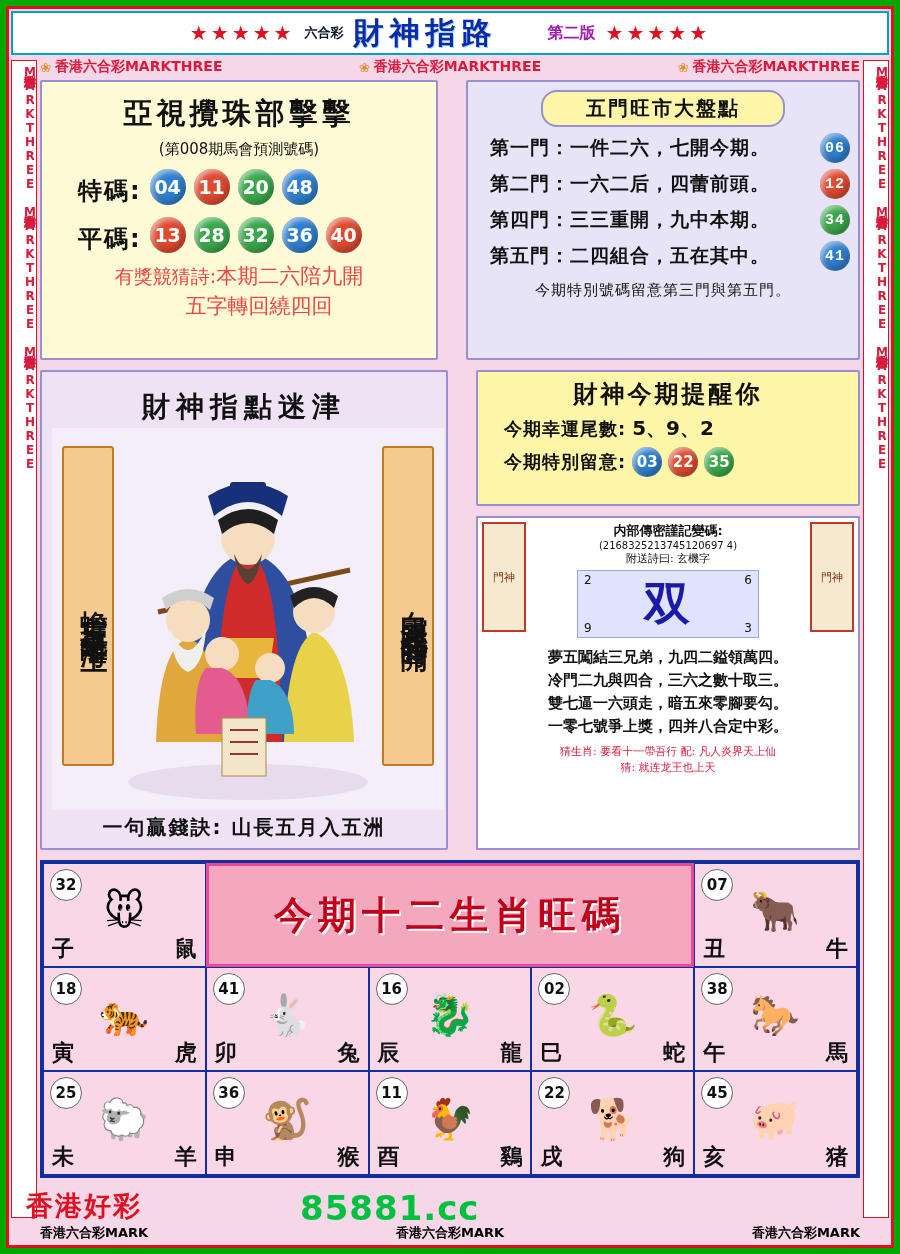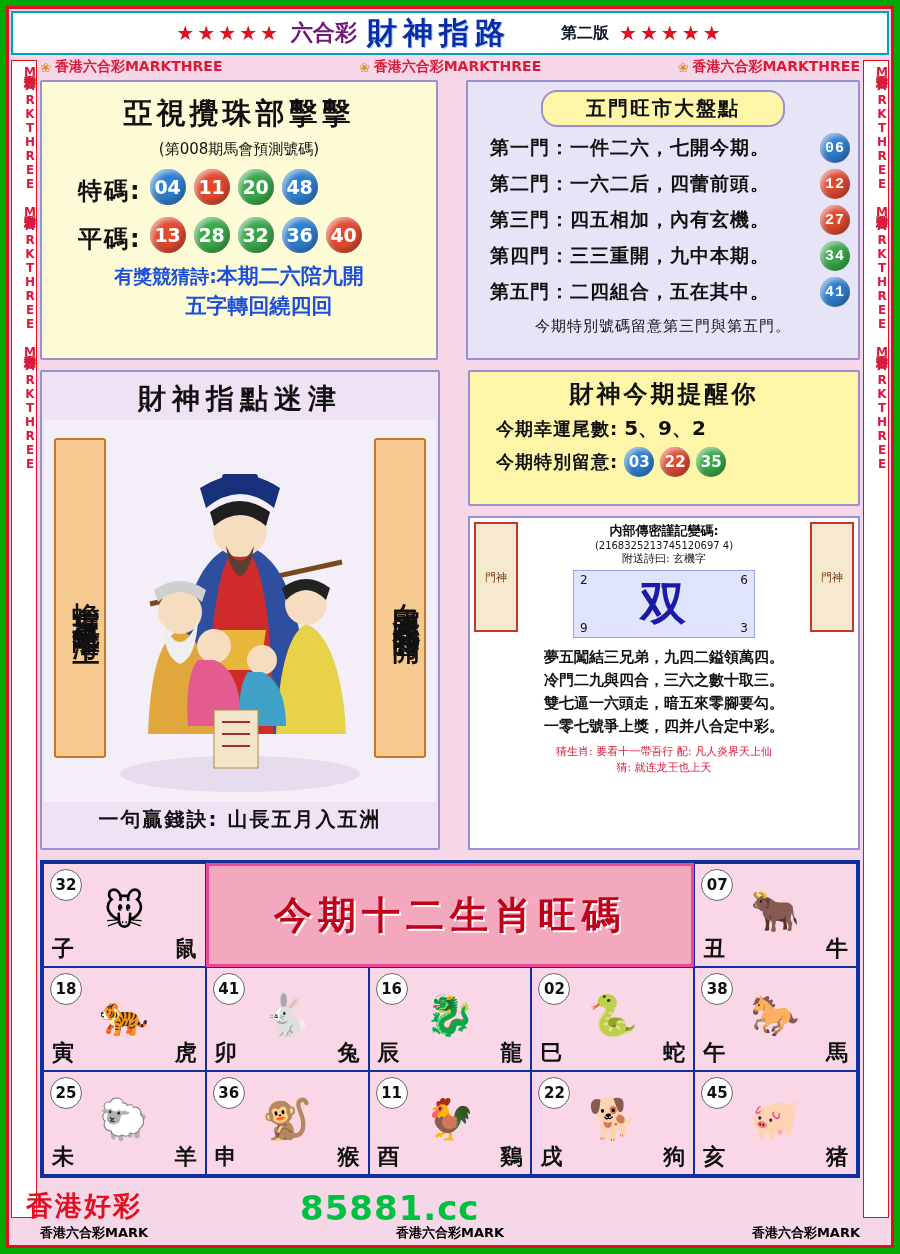--- a/index.html
+++ b/index.html
@@ -48,27 +48,27 @@
 
   
   .titlebar{
     position:absolute;left:11px;right:11px;top:11px;height:44px;
     background:#ffffff;
     border:2px solid #00a0c0;
     box-sizing:border-box;
     display:flex;align-items:center;justify-content:center;gap:10px;
   }
   .stars{color:#e01020;font-size:20px;letter-spacing:3px;}
-  .t-small{font-size:22px;color:#701a75;font-weight:bold;}
+  .t-small{font-size:13px;color:#0f172a;font-weight:bold;}
   .t-main{
     font-size:30px;font-weight:bold;color:#0a2aa8;
     letter-spacing:6px;
     text-shadow:1px 1px 0 #9fd0ff;
   }
-  .t-edition{font-size:16px;color:#0f172a;font-weight:bold;margin-left:40px;}
+  .t-edition{font-size:16px;color:#a21caf;font-weight:bold;margin-left:40px;}
 
   
   .marquee{
     position:absolute;left:40px;right:40px;top:56px;height:22px;
     color:#d81b3c;font-weight:bold;font-size:14px;
     display:flex;align-items:center;justify-content:space-between;
     white-space:nowrap;overflow:hidden;
   }
   .marquee .mk{display:flex;align-items:center;gap:4px;}
   .clover{color:#e0902a;font-size:13px;}
@@ -103,21 +103,21 @@
   }
   .lbl-a{font-size:24px;font-weight:bold;color:#111;letter-spacing:2px;margin-top:8px;}
   .ball{
     width:36px;height:36px;border-radius:50%;
     display:flex;align-items:center;justify-content:center;
     font-size:19px;font-weight:bold;color:#fff;
     box-shadow:inset -3px -4px 6px rgba(0,0,0,.25), inset 3px 3px 5px rgba(255,255,255,.55);
   }
   .ball.sm{width:30px;height:30px;font-size:15px;}
   .poem-a{
-    margin-top:6px;font-size:21px;color:#1d4ed8;font-weight:bold;line-height:30px;
+    margin-top:6px;font-size:21px;color:#ef4444;font-weight:normal;line-height:30px;
     text-align:center;
   }
   .poem-a .lead{font-size:19px;}
   .poem-a .l2{display:block;margin-left:40px;}
 
   
   .cap-b{
     width:240px;margin:2px auto 0;text-align:center;
     background:#fdf6a8;border:2px solid #9a8fd0;border-radius:16px;
     font-size:20px;font-weight:bold;color:#111;letter-spacing:2px;padding:3px 0;
@@ -125,21 +125,21 @@
   .row-b{
     display:flex;align-items:center;margin:6px 0 0 14px;font-size:19px;color:#111;
     font-weight:bold;letter-spacing:1px;
   }
   .row-b .txt{width:330px;}
   .foot-b{
     text-align:center;font-size:15px;color:#111;margin-top:10px;letter-spacing:1px;
   }
 
   
-  .panel-c{width:408px;height:480px;padding:2px;}
+  .panel-c{width:408px;height:480px;padding:10px;}
   .right-col{width:400px;display:flex;flex-direction:column;gap:10px;}
   .panel-d{height:136px;padding:6px 8px;}
   .panel-e{height:334px;padding:4px;background:#ffffff;border:2px solid #9a8fd0;box-sizing:border-box;}
 
   .hdr-c{
     text-align:center;font-size:28px;font-weight:bold;color:#111;letter-spacing:6px;margin:6px 0 2px;
   }
   .art{
     position:relative;width:392px;height:382px;margin:0 auto;
     background:#f4eef8;
@@ -309,24 +309,20 @@
       <div class="panel p-lav panel-b">
         <div class="cap-b">五門旺市大盤點</div>
 
         <div class="row-b">
           <span class="txt">第一門：一件二六，七開今期。</span>
           <span class="ball sm" style="background:#2f7fd0">06</span>
         </div>
         <div class="row-b">
           <span class="txt">第二門：一六二后，四蕾前頭。</span>
           <span class="ball sm" style="background:#e04a2f">12</span>
-        </div>
-        <div class="row-b">
-          <span class="txt">第三門：四五相加，內有玄機。</span>
-          <span class="ball sm" style="background:#e04a2f">27</span>
         </div>
         <div class="row-b">
           <span class="txt">第四門：三三重開，九中本期。</span>
           <span class="ball sm" style="background:#3aa84a">34</span>
         </div>
         <div class="row-b">
           <span class="txt">第五門：二四組合，五在其中。</span>
           <span class="ball sm" style="background:#2f7fd0">41</span>
         </div>
 

